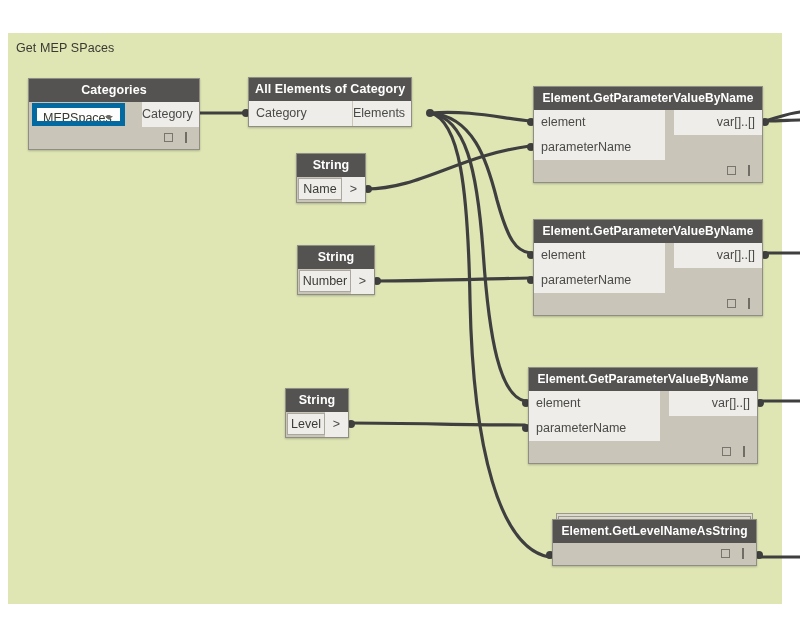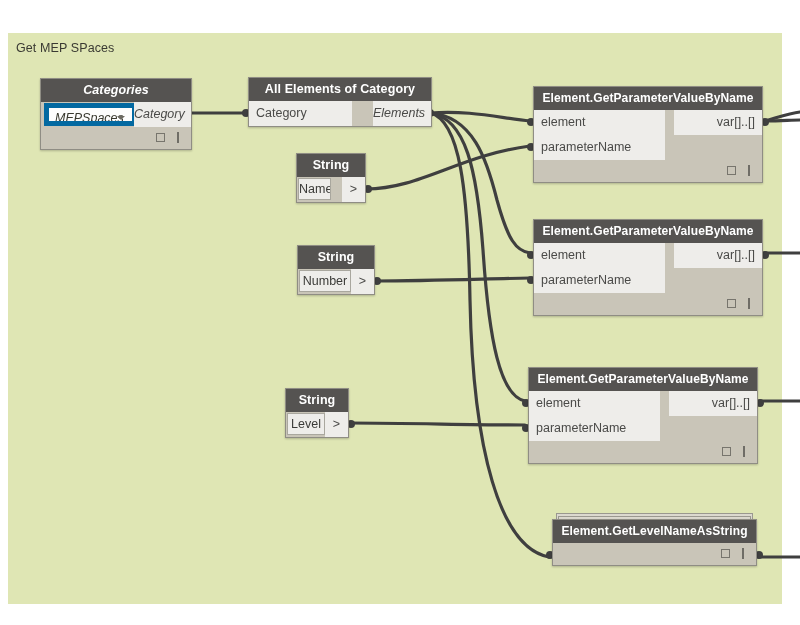--- a/index.html
+++ b/index.html
@@ -223,47 +223,47 @@
         <circle cx="531" cy="280" r="4" class="port-dot"></circle>
         <circle cx="526" cy="403" r="4" class="port-dot"></circle>
         <circle cx="760" cy="403" r="4" class="port-dot"></circle>
         <circle cx="526" cy="428" r="4" class="port-dot"></circle>
         <circle cx="550" cy="555" r="4" class="port-dot"></circle>
         <circle cx="759" cy="555" r="4" class="port-dot"></circle>
       </g>
   </svg>
 
   <div id="node-layer">
-      <div class="node" style="left: 40px; top: 78px; width: 152px; font-style: italic;">
+      <div class="node" style="left: 28px; top: 78px; width: 172px;">
         <div class="node-header">Categories</div>
         <div class="ports">
           <div class="port-row">
             <div class="dropdown" style="left: 3px; top: 1px; width: 93px;">MEPSpaces<span class="caret"></span></div>
             <div class="port-out" style="width: 57px;">Category</div>
           </div>
         </div>
         <div class="node-footer">
           <div class="chk"></div>
           <div class="grip"></div>
         </div>
       </div>
-      <div class="node" style="left: 248px; top: 77px; width: 184px;">
+      <div class="node" style="left: 248px; top: 77px; width: 164px;">
         <div class="node-header">All Elements of Category</div>
         <div class="ports">
           <div class="port-row">
             <div class="port-in" style="width: 103px;">Category</div>
-            <div class="port-out" style="width: 58px; font-style: italic;">Elements</div>
+            <div class="port-out" style="width: 58px;">Elements</div>
           </div>
         </div>
       </div>
       <div class="node" style="left: 296px; top: 153px; width: 70px;">
         <div class="node-header">String</div>
         <div class="ports">
           <div class="port-row">
-            <div class="strval" style="left: 1px; top: 1px; width: 33px;">Name</div>
+            <div class="strval" style="left: 1px; top: 1px; width: 44px;">Name</div>
             <div class="port-out" style="width: 23px; text-align: center; padding-right: 0px;">&gt;</div>
           </div>
         </div>
       </div>
       <div class="node" style="left: 297px; top: 245px; width: 78px;">
         <div class="node-header">String</div>
         <div class="ports">
           <div class="port-row">
             <div class="strval" style="left: 1px; top: 1px; width: 52px;">Number</div>
             <div class="port-out" style="width: 23px; text-align: center; padding-right: 0px;">&gt;</div>

